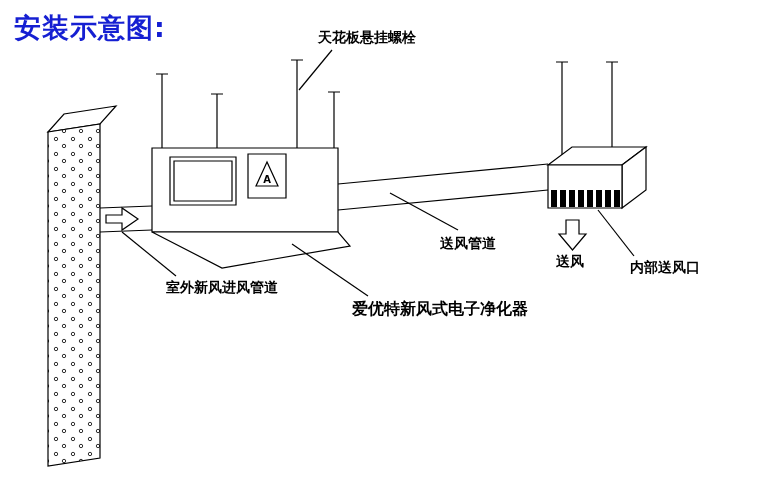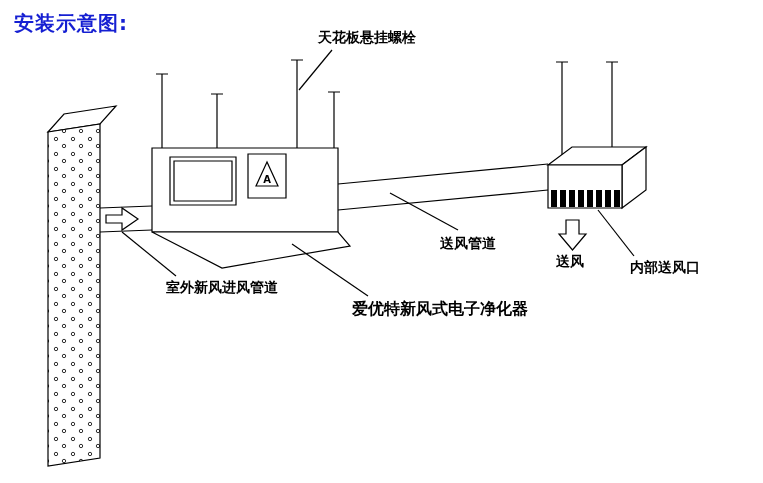--- a/index.html
+++ b/index.html
@@ -13,21 +13,21 @@
     width: 763px;
     height: 483px;
     background: #ffffff;
     overflow: hidden;
   }
   .title {
     position: absolute;
     left: 14px;
     top: 10px;
     margin: 0;
-    font-size: 20px;
+    font-size: 27px;
     font-weight: 800;
     letter-spacing: 1px;
     color: #151fd2; 
     font-family: "DejaVu Sans", sans-serif;
   }
   svg { position: absolute; left: 0; top: 0; }
   .lbl {
     font-family: "DejaVu Sans", sans-serif;
     font-size: 14px;
     font-weight: 700;

